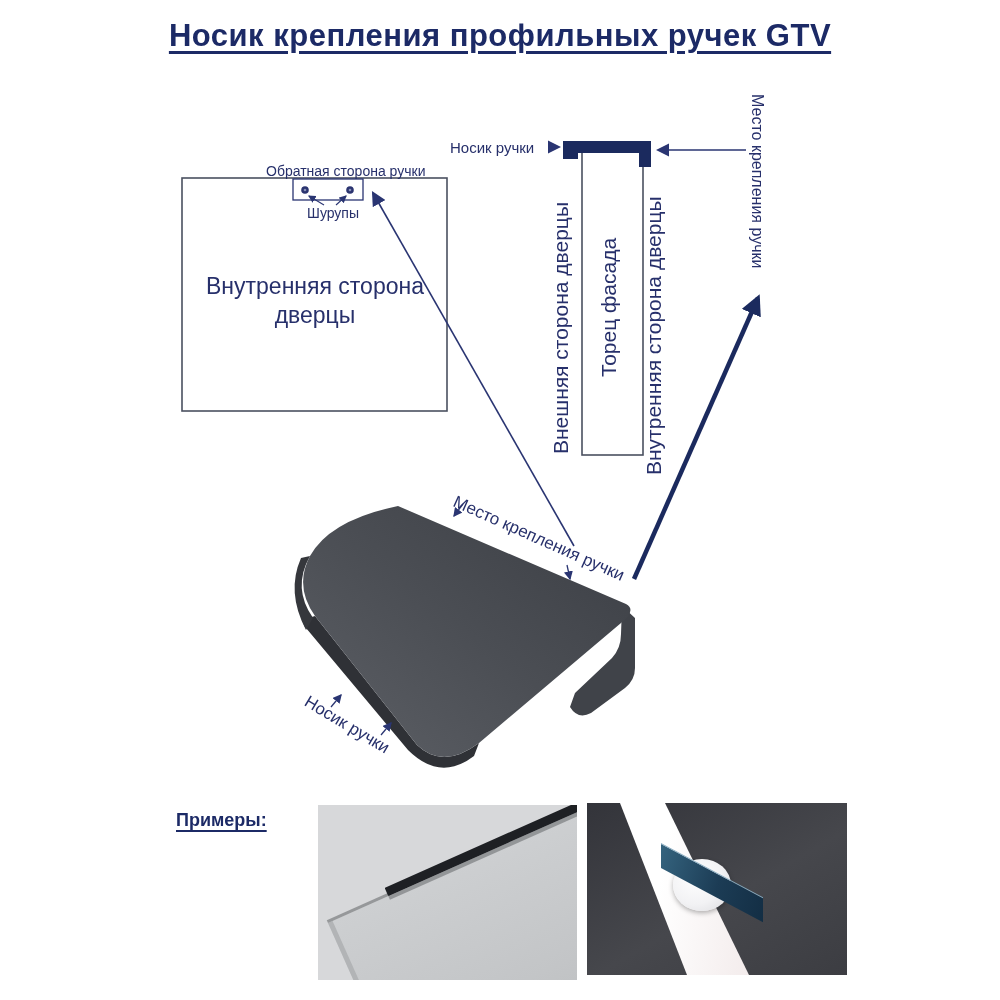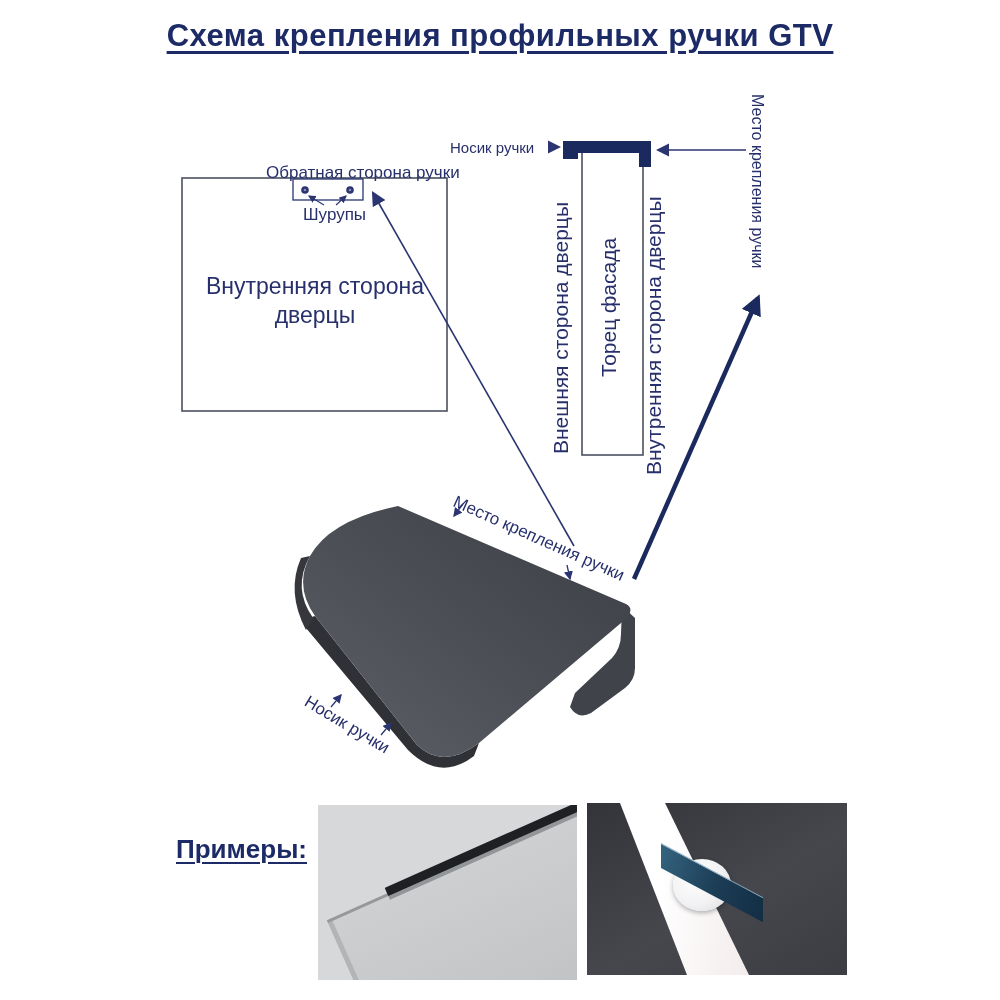--- a/index.html
+++ b/index.html
@@ -9,41 +9,41 @@
   }
   .abs{position:absolute;}
   
   .title{
     left:0;top:18px;width:1000px;text-align:center;
     font-size:31px;font-weight:bold;color:#1c2a66;
     text-decoration:underline;text-decoration-thickness:2.5px;text-underline-offset:5px;
     letter-spacing:.5px;
   }
   
-  .lbl-xs{font-size:17px;color:#27306b;}
+  .lbl-xs{font-size:14px;color:#27306b;}
   .lbl-sm{font-size:15px;color:#27306b;}
   .lbl-md{font-size:17px;color:#27306b;white-space:nowrap;}
   
   .panel-label{
     left:188px;top:272px;width:254px;text-align:center;
     font-size:23px;line-height:1.25;color:#27306b;
   }
   
   .vtext{
     position:absolute;writing-mode:vertical-rl;transform:rotate(180deg);
     white-space:nowrap;color:#27306b;
   }
   
   .vtext-down{
     position:absolute;writing-mode:vertical-rl;white-space:nowrap;color:#27306b;
   }
   .svg-layer{position:absolute;left:0;top:0;pointer-events:none;}
   
   .examples-heading{
-    left:176px;top:834px;font-size:26px;font-weight:bold;color:#1c2a66;
+    left:176px;top:810px;font-size:18px;font-weight:bold;color:#1c2a66;
     text-decoration:underline;text-decoration-thickness:2px;text-underline-offset:4px;
   }
   
   .photo1{left:318px;top:805px;width:259px;height:175px;background:#d7d8da;overflow:hidden;}
   .p1-door{position:absolute;left:10px;top:118px;width:340px;height:220px;
     background:linear-gradient(180deg,#cdcfd1 0%,#c3c5c7 60%,#babcbe 100%);
     transform:rotate(-24deg);transform-origin:0 0;}
   .p1-edge{position:absolute;left:0;top:-3px;width:68px;height:3px;background:#96989a;}
   .p1-handle{position:absolute;left:66px;top:-9px;width:260px;height:9px;background:#1e2024;border-radius:1px;}
   .p1-shadow{position:absolute;left:66px;top:0;width:260px;height:4px;background:rgba(40,42,46,.35);}
@@ -60,21 +60,21 @@
   .p2-handle{position:absolute;left:74px;top:40px;width:102px;height:24px;
     transform:skewY(28deg);transform-origin:0 0;
     background:linear-gradient(105deg,#35647f 0%,#1c3c55 55%,#132e44 100%);
     border-top:1px solid #86aabf;}
 </style>
 </head>
 <body>
 
 <div class="canvas">
 
-  <div class="abs title">Схема крепления профильных ручки GTV</div>
+  <div class="abs title">Носик крепления профильных ручек GTV</div>
 
   <svg class="svg-layer" width="1000" height="1000" viewBox="0 0 1000 1000">
     <defs>
       <marker id="arrNavy" viewBox="0 0 10 10" refX="8.5" refY="5" markerWidth="9" markerHeight="9" orient="auto-start-reverse">
         <path d="M0,0 L10,5 L0,10 Z" fill="#2a3572"></path>
       </marker>
       <marker id="arrThick" viewBox="0 0 10 10" refX="8" refY="5" markerWidth="4.6" markerHeight="4.6" orient="auto-start-reverse">
         <path d="M0,0 L10,5 L0,10 Z" fill="#1b2a5e"></path>
       </marker>
       <marker id="arrTiny" viewBox="0 0 10 10" refX="8.5" refY="5" markerWidth="7" markerHeight="7" orient="auto-start-reverse">

